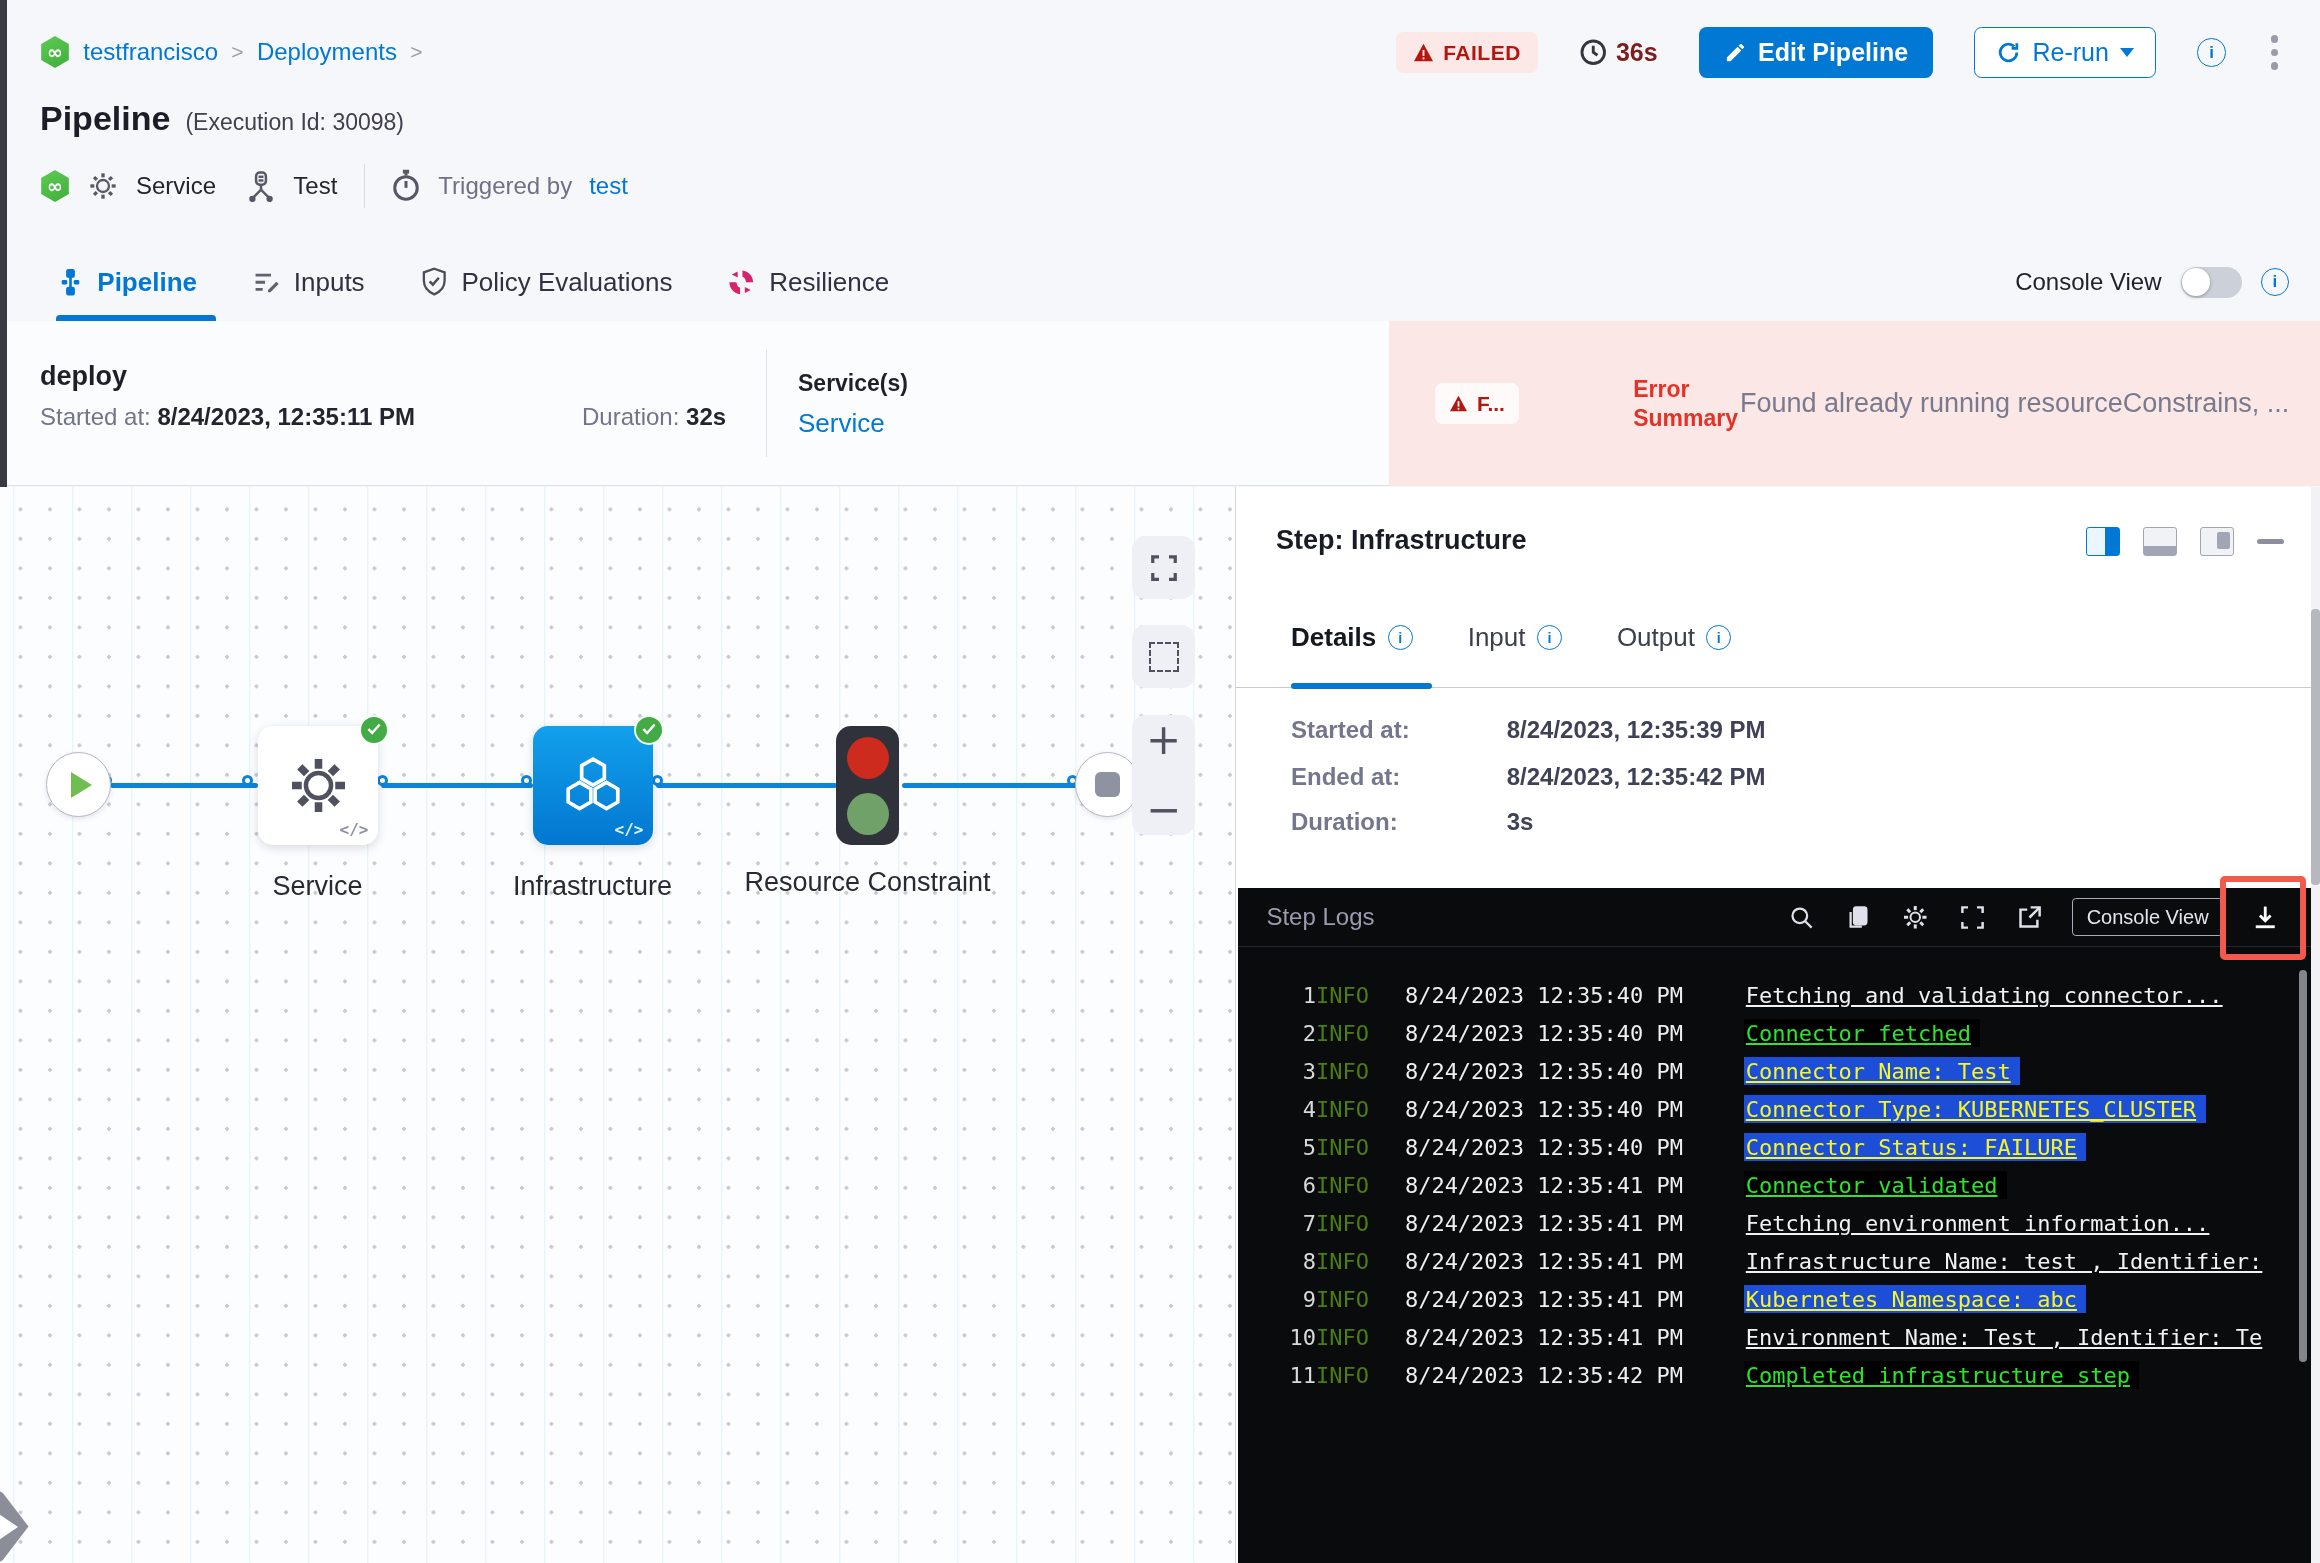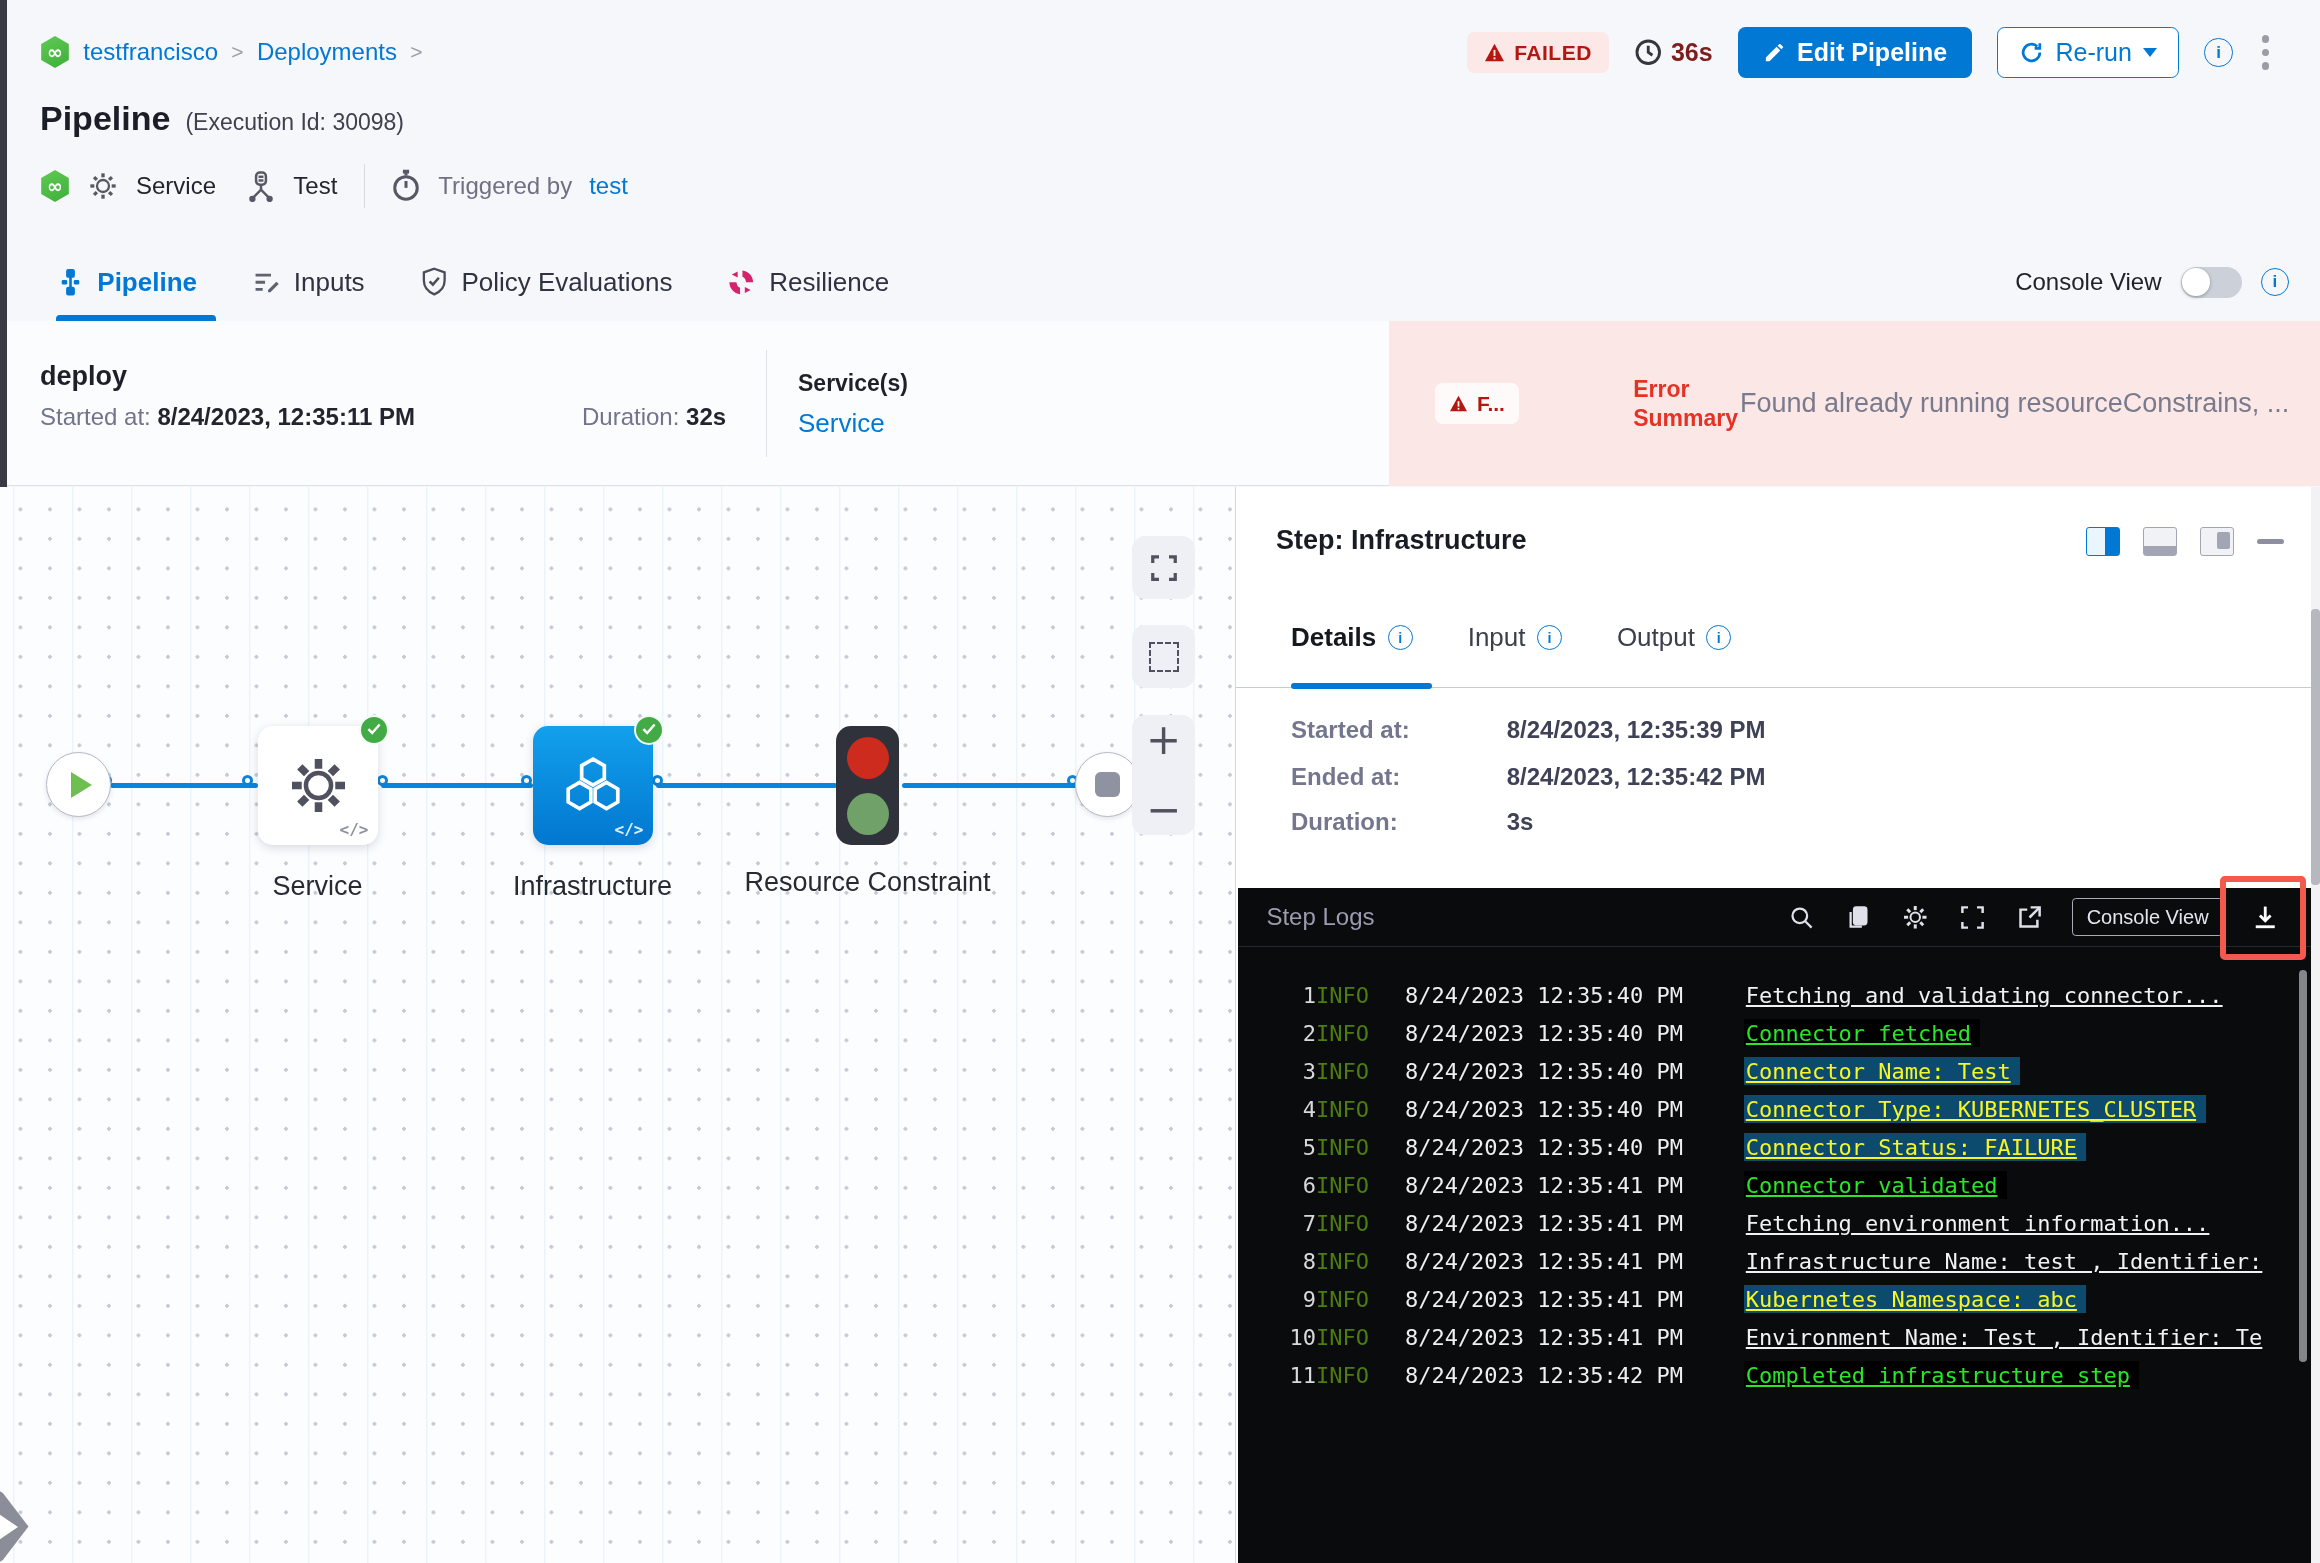--- a/index.html
+++ b/index.html
@@ -21,21 +21,21 @@
     font-family:"DejaVu Sans",sans-serif; font-weight:bold; font-size:19px; }
   .title-row { position:absolute; left:40px; top:99px; display:flex; align-items:baseline; gap:15px; }
   .page-title { font-size:34px; font-weight:bold; color:#1b1e27; }
   .exec-id { font-size:23px; color:#3e414e; }
   .meta-row { position:absolute; left:40px; top:164px; display:flex; align-items:center; gap:17px; }
   .meta-label { font-size:24px; color:#22252e; }
   .meta-muted { font-size:24px; color:#6e7183; }
   .meta-link { font-size:24px; color:#0278d5; }
   .vdiv { width:1px; height:44px; background:#d8dae0; margin:0 9.5px; }
 
-  .top-actions { position:absolute; top:27px; right:48px; display:flex; align-items:center; gap:25px; }
+  .top-actions { position:absolute; top:27px; right:39px; display:flex; align-items:center; gap:41px; }
   .failed-badge { display:flex; align-items:center; gap:9.5px; background:#fce8e7; border-radius:7.6px;
     padding:8.6px 17px; color:#b41710; font-weight:bold; font-size:21px; letter-spacing:0.5px; }
   .dur-chip { display:flex; align-items:center; gap:8.6px; font-size:25px; color:#7f1d1d; font-weight:600; }
   .btn-primary { display:flex; align-items:center; gap:11.4px; background:#0278d5; color:#fff;
     border:none; border-radius:7.6px; height:51px; padding:0 25px; font-size:25px; font-weight:600; cursor:pointer;
     font-family:"Liberation Sans",sans-serif; }
   .btn-outline { display:flex; align-items:center; gap:11.4px; background:#fff; color:#0278d5;
     border:1.9px solid #0278d5; border-radius:7.6px; height:51px; padding:0 21px; font-size:25px; font-weight:400; cursor:pointer;
     font-family:"Liberation Sans",sans-serif; }
   .caret-down { width:0; height:0; border-left:7.6px solid transparent; border-right:7.6px solid transparent;
@@ -151,21 +151,21 @@
   .cv-btn { border:1px solid #aaabb8; border-radius:3.8px; color:#e3e4ee; font-size:20px; padding:6.7px 13.3px;
     cursor:pointer; white-space:nowrap; }
   .log-lines { position:absolute; left:0; top:88px; width:100%; }
   .log-row { height:38px; display:flex; align-items:center; font-family:"DejaVu Sans Mono",monospace; font-size:22px; }
   .log-row .ln { width:78px; text-align:right; color:#d9d9d9; flex:none; }
   .log-row .lvl { width:72px; color:#4d7c0f; flex:none; }
   .log-row .lt { margin-left:17px; width:339px; color:#efefef; flex:none; }
   .log-row .lm { white-space:nowrap; padding:1.9px 9.5px 1.9px 1.9px;text-decoration:underline; }
   .lm.white { color:#f2f2f2; }
   .lm.green { color:#28e728; background:#000; }
-  .lm.yellow { color:#f6f626; background:#0c4a6e; }
+  .lm.yellow { color:#f6f626; background:#1d4ed8; }
   .console-scroll { position:absolute; right:6.7px; top:82px; width:8.6px; height:392px; background:#84848b; border-radius:3.8px; }
 
   .panel-scroll-track { position:absolute; right:0; top:0; width:8.6px; height:1077px; background:#f2f2f4; }
   .panel-scroll-thumb { position:absolute; right:0; top:122px; width:8.6px; height:276px; background:#b7b7c0; border-radius:3.8px; }
 
   .red-highlight { position:absolute; left:984px; top:389px; width:86px; height:84px;
     border:6.7px solid #f4594e; border-radius:4.8px; z-index:40; pointer-events:none; }
 
   svg { display:block; }
 </style>

